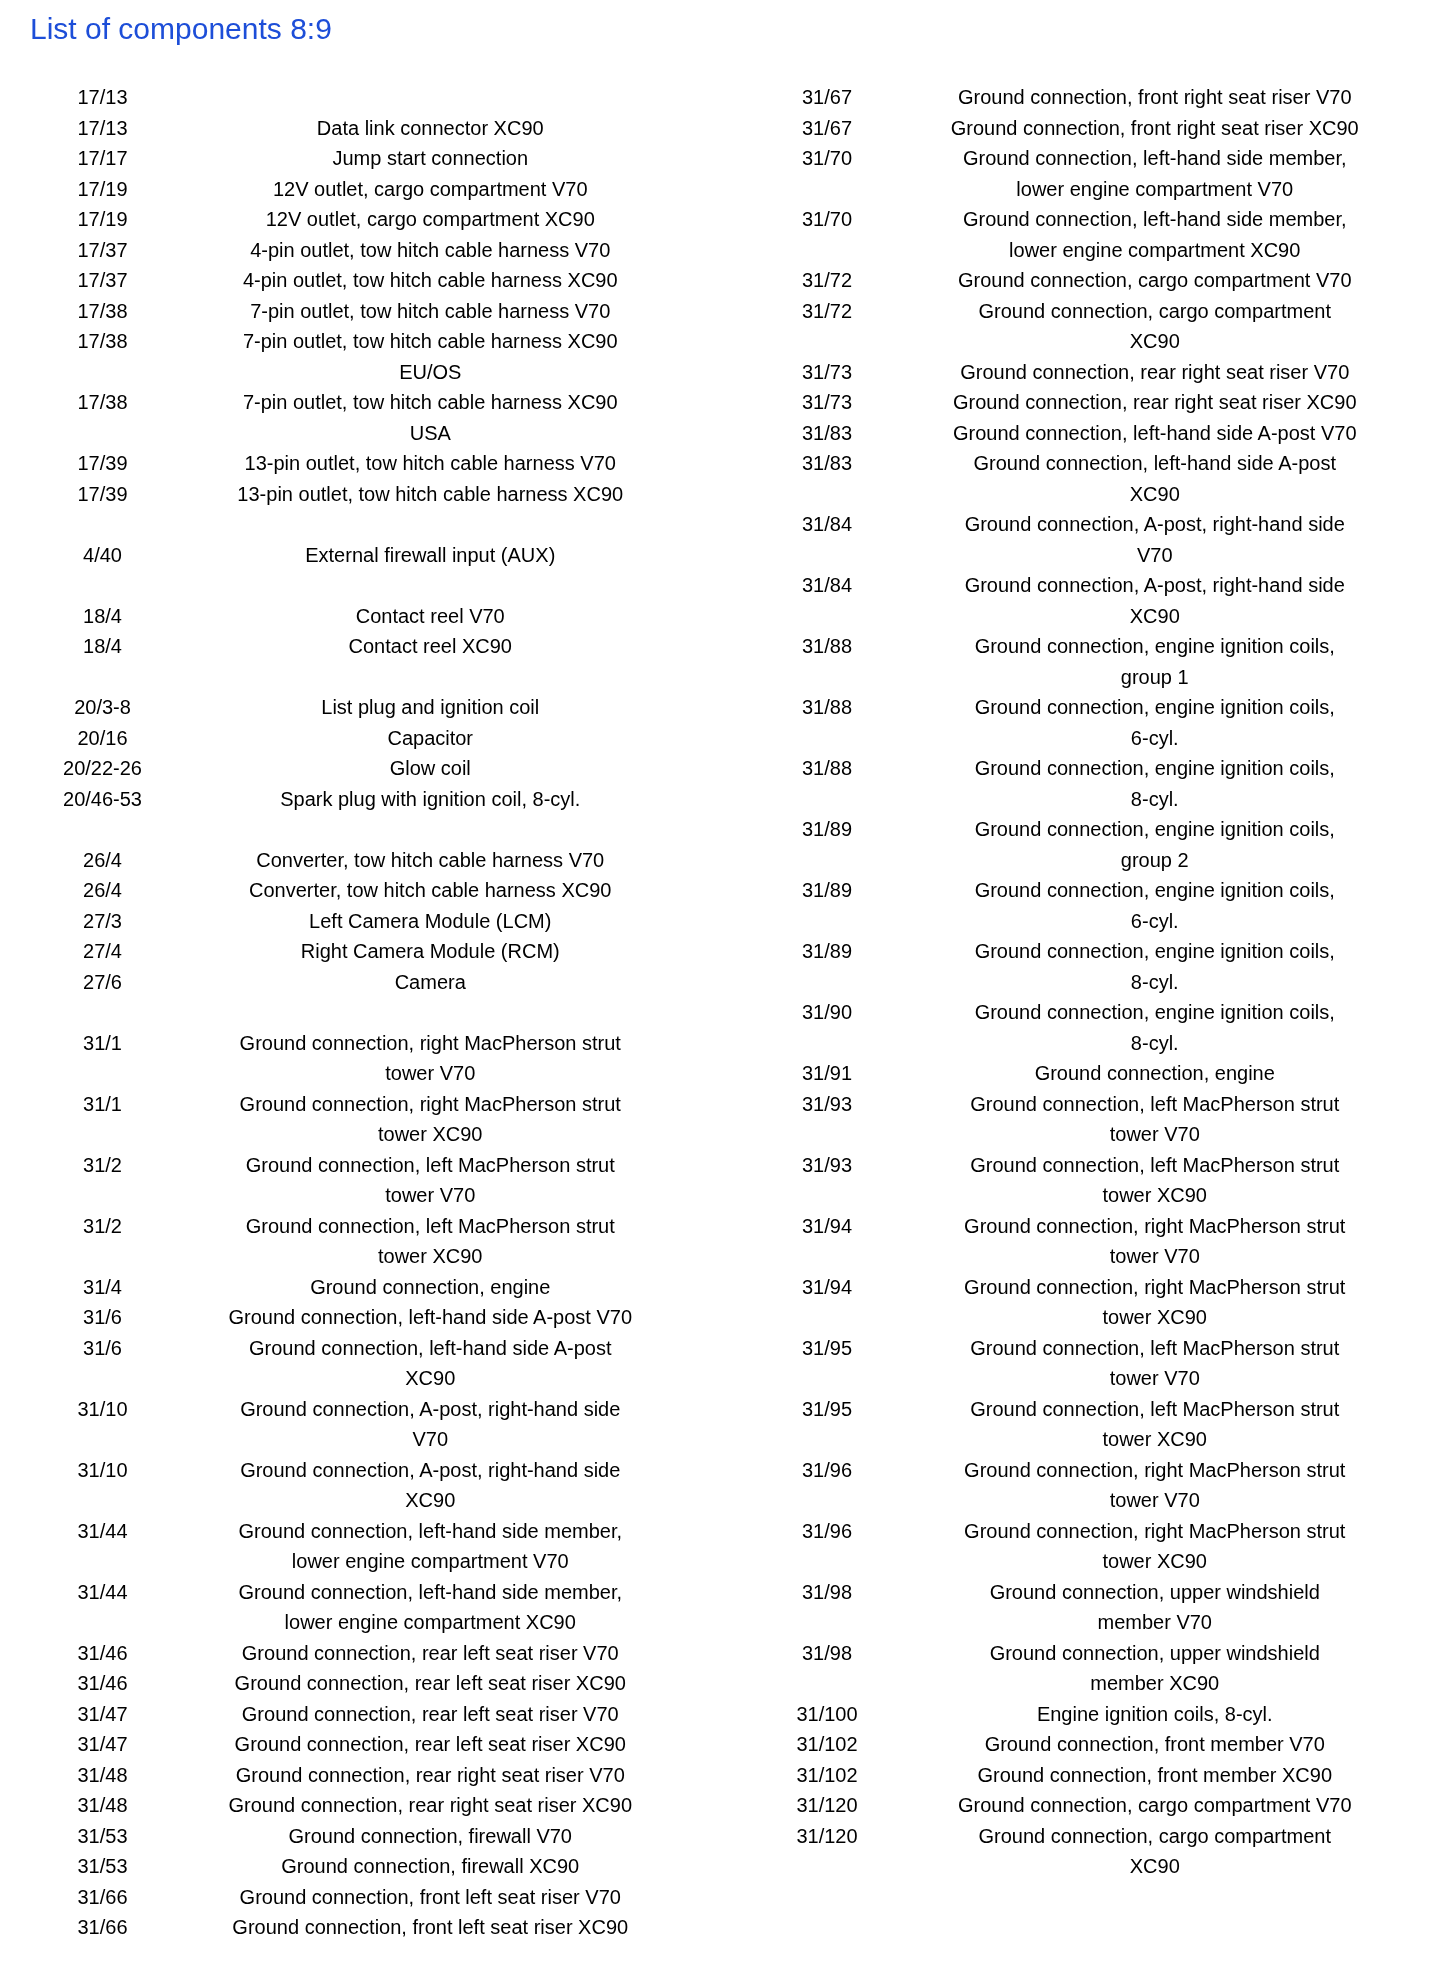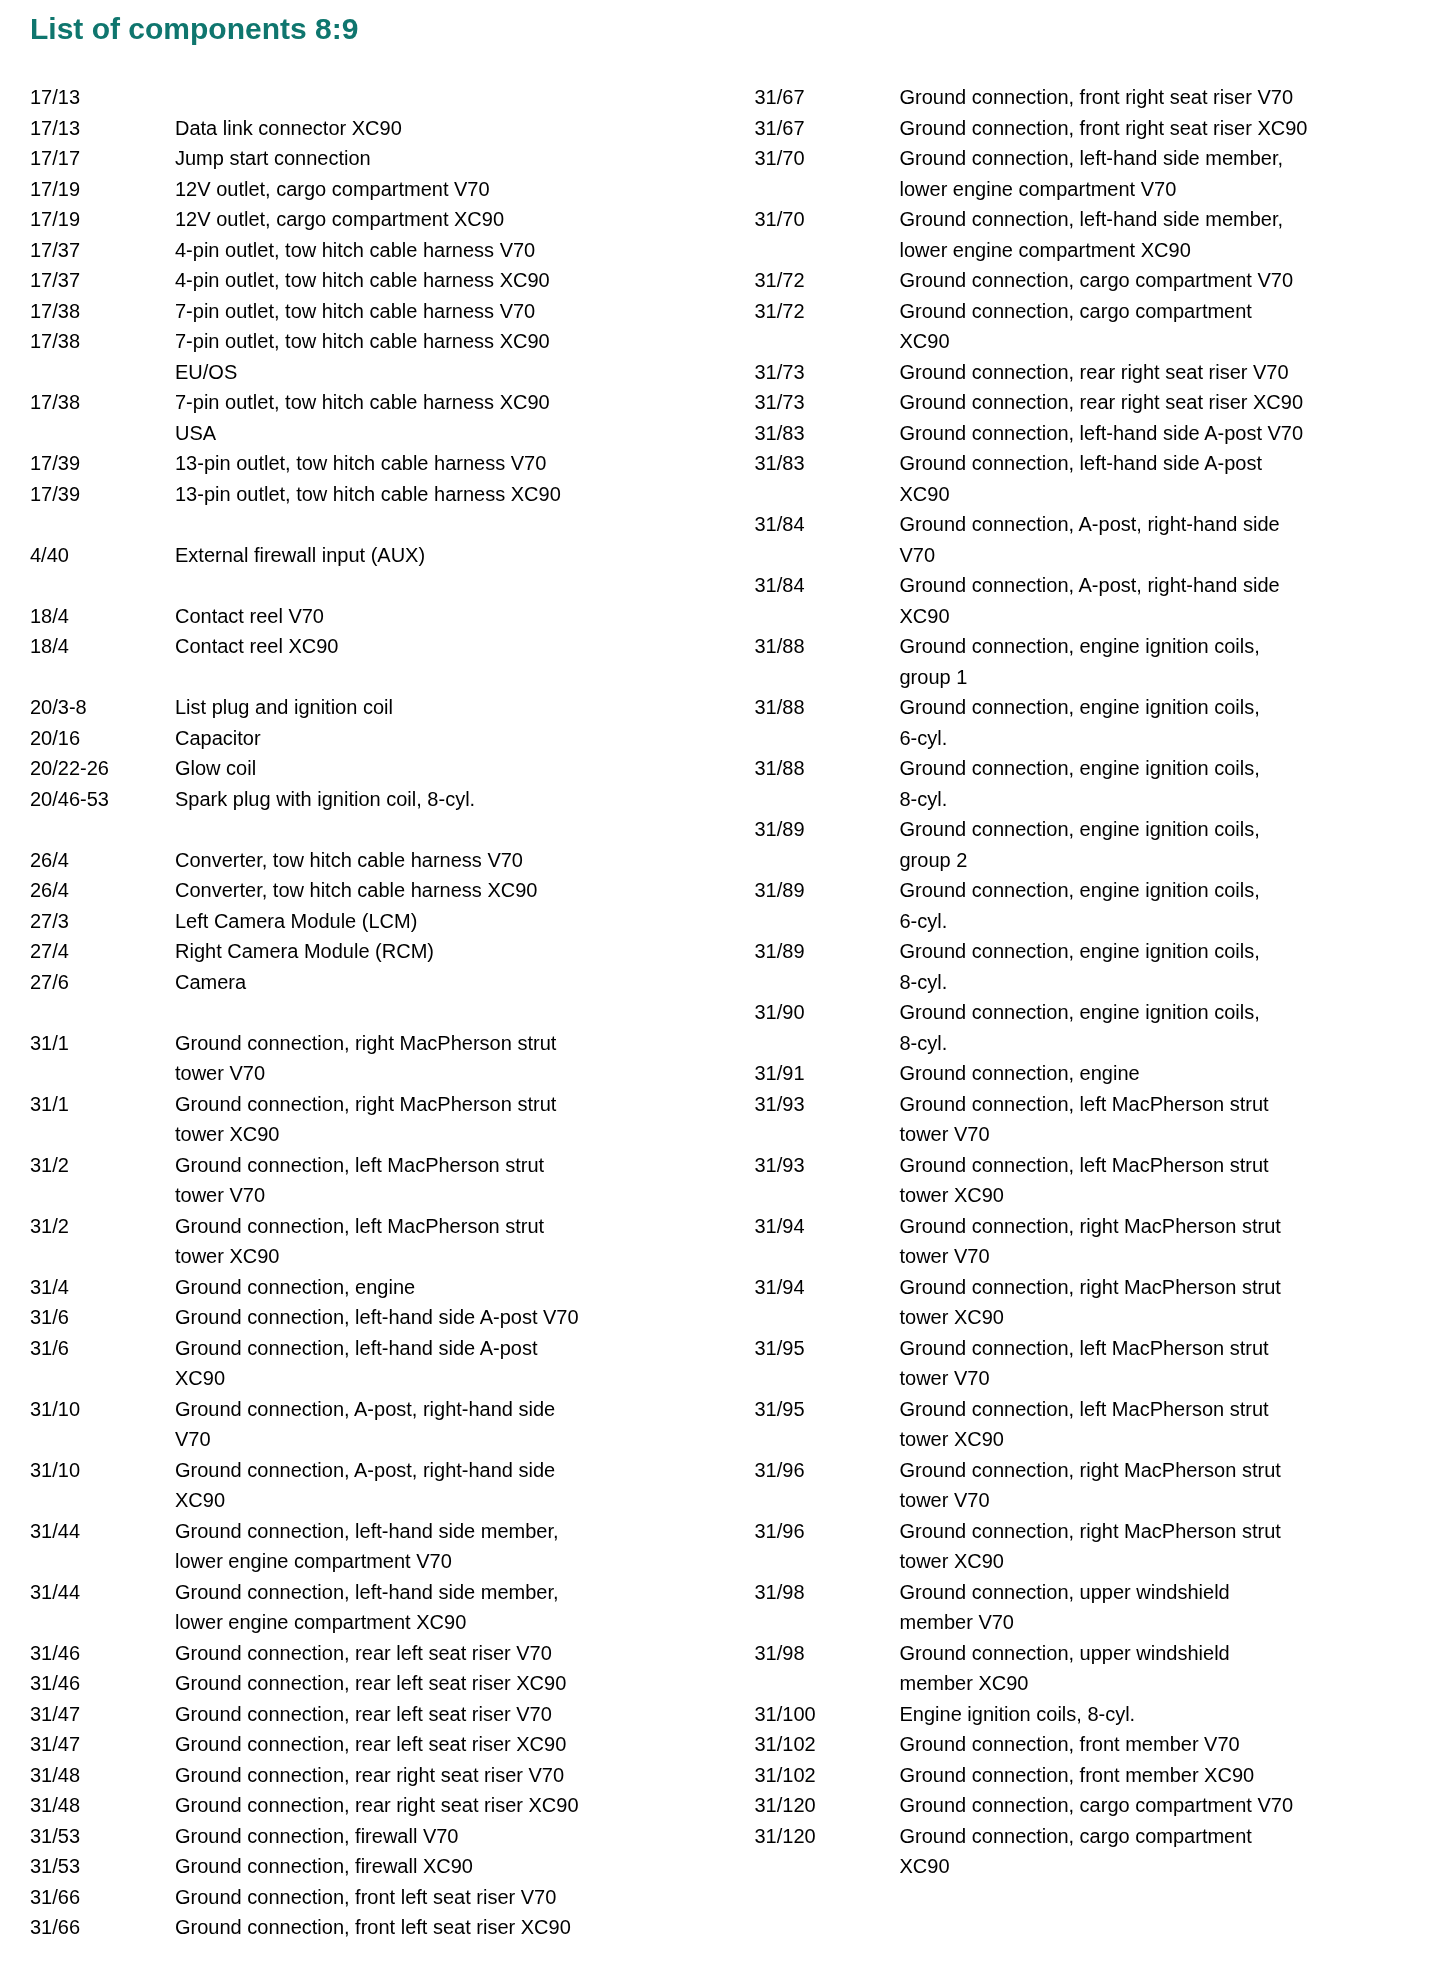--- a/index.html
+++ b/index.html
@@ -6,29 +6,29 @@
   html, body {
     width: 1440px;
     background: #ffffff;
     color: #000000;
     font-family: "Liberation Sans", "DejaVu Sans", sans-serif;
   }
   body { height: 1980px; overflow: hidden; }
   .page { padding: 10px 30px 0 30px; }
   .title {
     font-size: 30px;
-    font-weight: bold;
-    color: #0f766e;
+    font-weight: normal;
+    color: #1d4ed8;
     margin-top: 2px;
   }
   .columns {
     display: flex;
     margin-top: 36px;
   }
-  .col { width: 670px; }
+  .col { width: 670px; text-align: center; }
   .col + .col { margin-left: 69px; }
   .list {
     font-size: 20px;
     line-height: 30.5px;
   }
   .entry { display: flex; }
   .code {
     width: 145px;
     flex-shrink: 0;
   }

